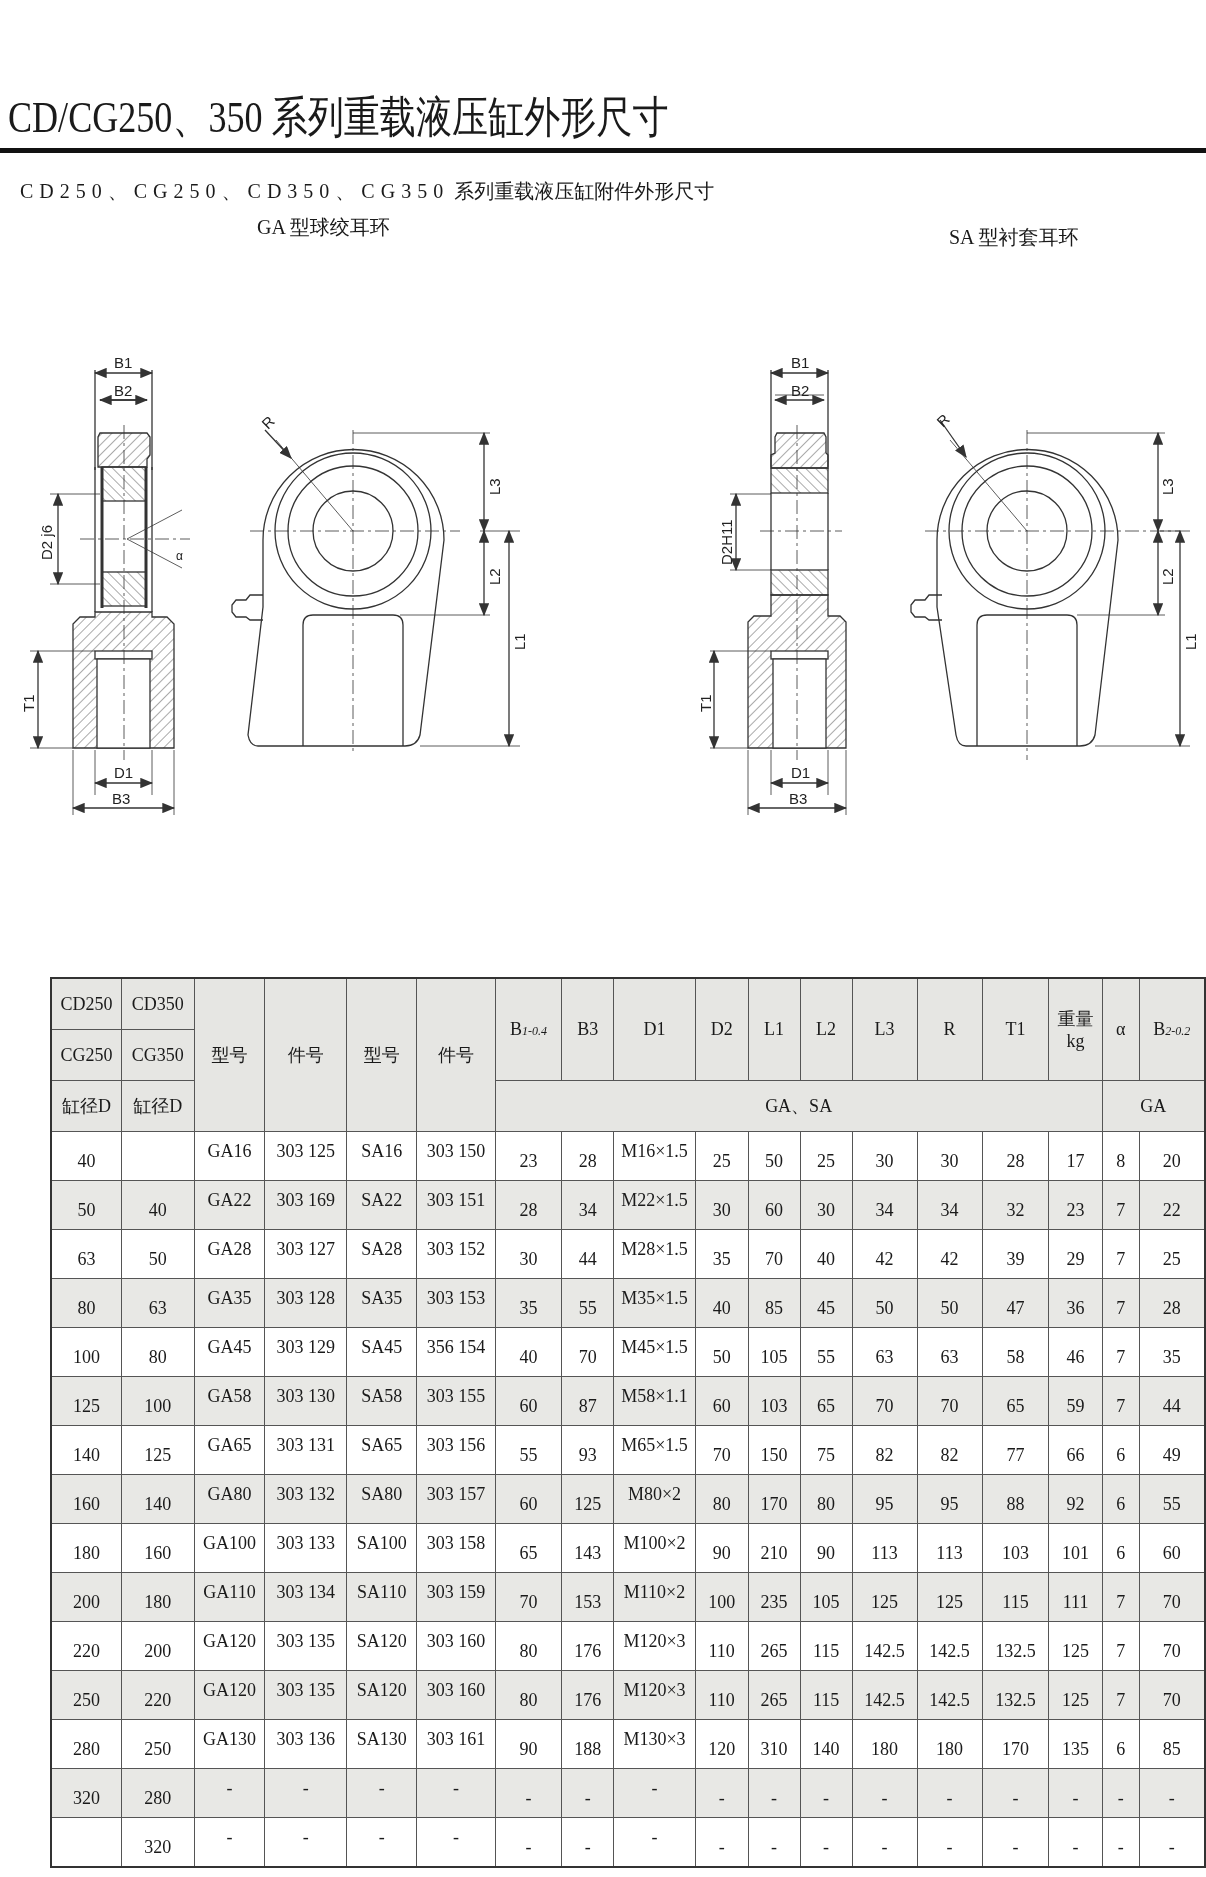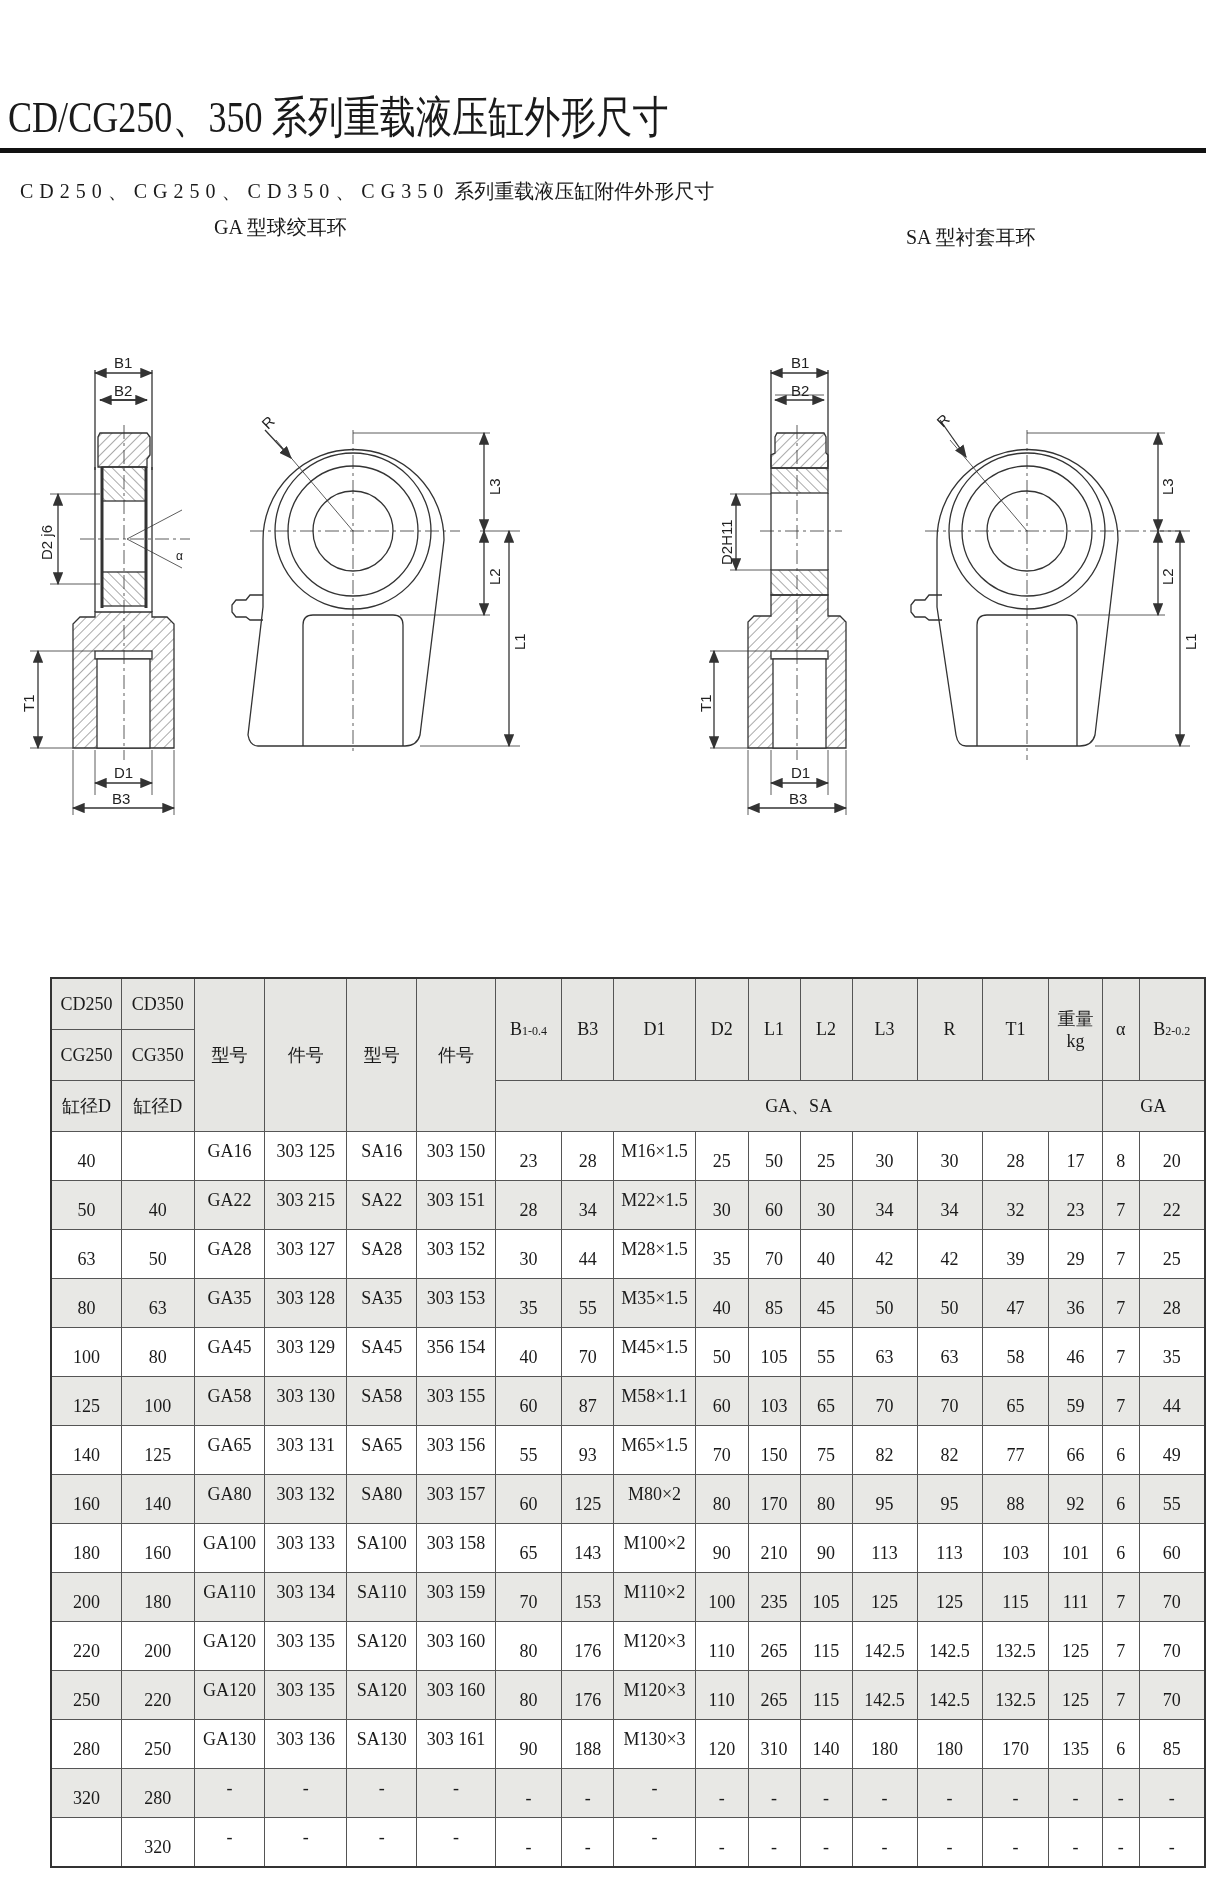--- a/index.html
+++ b/index.html
@@ -4,31 +4,31 @@
 <style>
   html, body { margin:0; padding:0; background:#ffffff; }
   body { width:1206px; height:1877px; position:relative; overflow:hidden;
          font-family:"DejaVu Serif","Liberation Serif",serif; color:#1a1a1a; }
   .title { position:absolute; left:8px; top:88px; font-size:44px; letter-spacing:0px;
            font-family:"Liberation Serif","DejaVu Serif",serif; transform:scaleX(0.82); transform-origin:left top; white-space:nowrap; }
   .rule { position:absolute; left:0; top:148px; width:1206px; height:5px; background:#111; }
   .subtitle { position:absolute; left:20px; top:178px; font-size:20px; white-space:nowrap;
               font-family:"Liberation Serif","DejaVu Serif",serif; }
   .subtitle .latin { letter-spacing:6px;text-align:center; }
-  .fig-title { position:absolute; font-size:20px; white-space:nowrap; font-family:"Liberation Serif","DejaVu Serif",serif; }
+  .fig-title { position:absolute; font-size:20px; white-space:nowrap; font-family:"Liberation Serif","DejaVu Serif",serif;margin-left:43px; }
   svg.drawing { position:absolute; left:0; top:0; }
   .tbl-wrap { position:absolute; left:22px; top:977px; }
   table { border-collapse:collapse; table-layout:fixed; font-family:"Liberation Serif","DejaVu Serif",serif; font-size:18px;margin-left:28px; }
   td { border:1.5px solid #555; text-align:center; vertical-align:middle; padding:0; white-space:nowrap; overflow:hidden; }
   td.hd { background:#e6e6e3; height:50px; }
   tr.data td { height:48px; }
   tr.data.shade td { background:#e8e8e5; }
   tr.data td .v { display:inline-block; position:relative; top:5px; }
   tr.data td .hi { display:inline-block; position:relative; top:-5px; }
-  sub.s { font-size:12px; vertical-align:baseline; }
+  sub.s { font-size:12px; vertical-align:baseline;font-style:italic; }
   .outer { border:2px solid #333; }
 </style>
 </head>
 <body>
 
 <div class="title">CD/CG250、350 系列重载液压缸外形尺寸</div>
 <div class="rule"></div>
 <div class="subtitle"><span class="latin">CD250、CG250、CD350、CG350</span><span> 系列重载液压缸附件外形尺寸</span></div>
 <div class="fig-title" style="left:214px;top:214px;">GA 型球绞耳环</div>
 <div class="fig-title" style="left:906px;top:224px;">SA 型衬套耳环</div>
@@ -257,21 +257,21 @@
           <td><span class="v">30</span></td>
           <td><span class="v">28</span></td>
           <td><span class="v">17</span></td>
           <td><span class="v">8</span></td>
           <td><span class="v">20</span></td>
         </tr>
         <tr class="data shade">
           <td><span class="v">50</span></td>
           <td><span class="v">40</span></td>
           <td><span class="hi">GA22</span></td>
-          <td><span class="hi">303 215</span></td>
+          <td><span class="hi">303 169</span></td>
           <td><span class="hi">SA22</span></td>
           <td><span class="hi">303 151</span></td>
           <td><span class="v">28</span></td>
           <td><span class="v">34</span></td>
           <td><span class="hi">M22×1.5</span></td>
           <td><span class="v">30</span></td>
           <td><span class="v">60</span></td>
           <td><span class="v">30</span></td>
           <td><span class="v">34</span></td>
           <td><span class="v">34</span></td>

